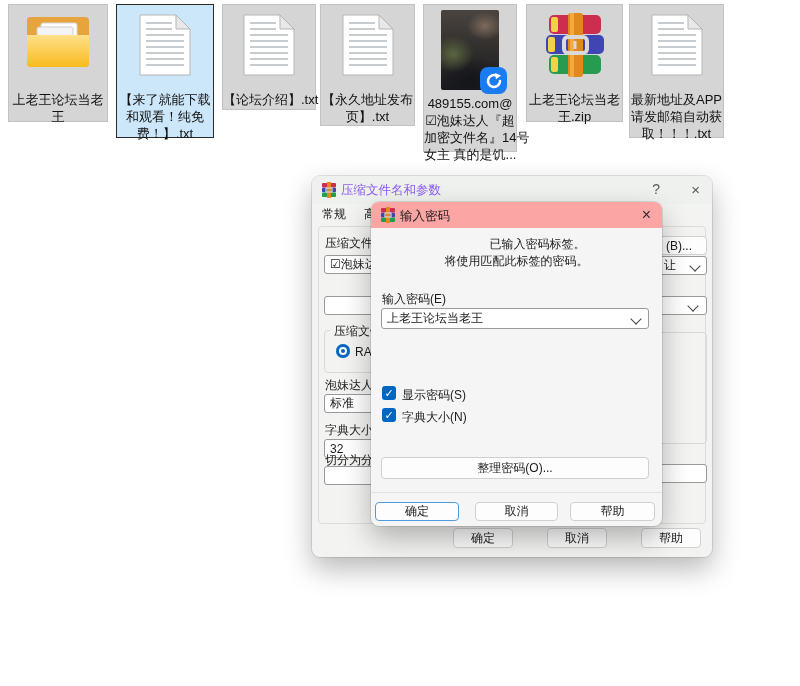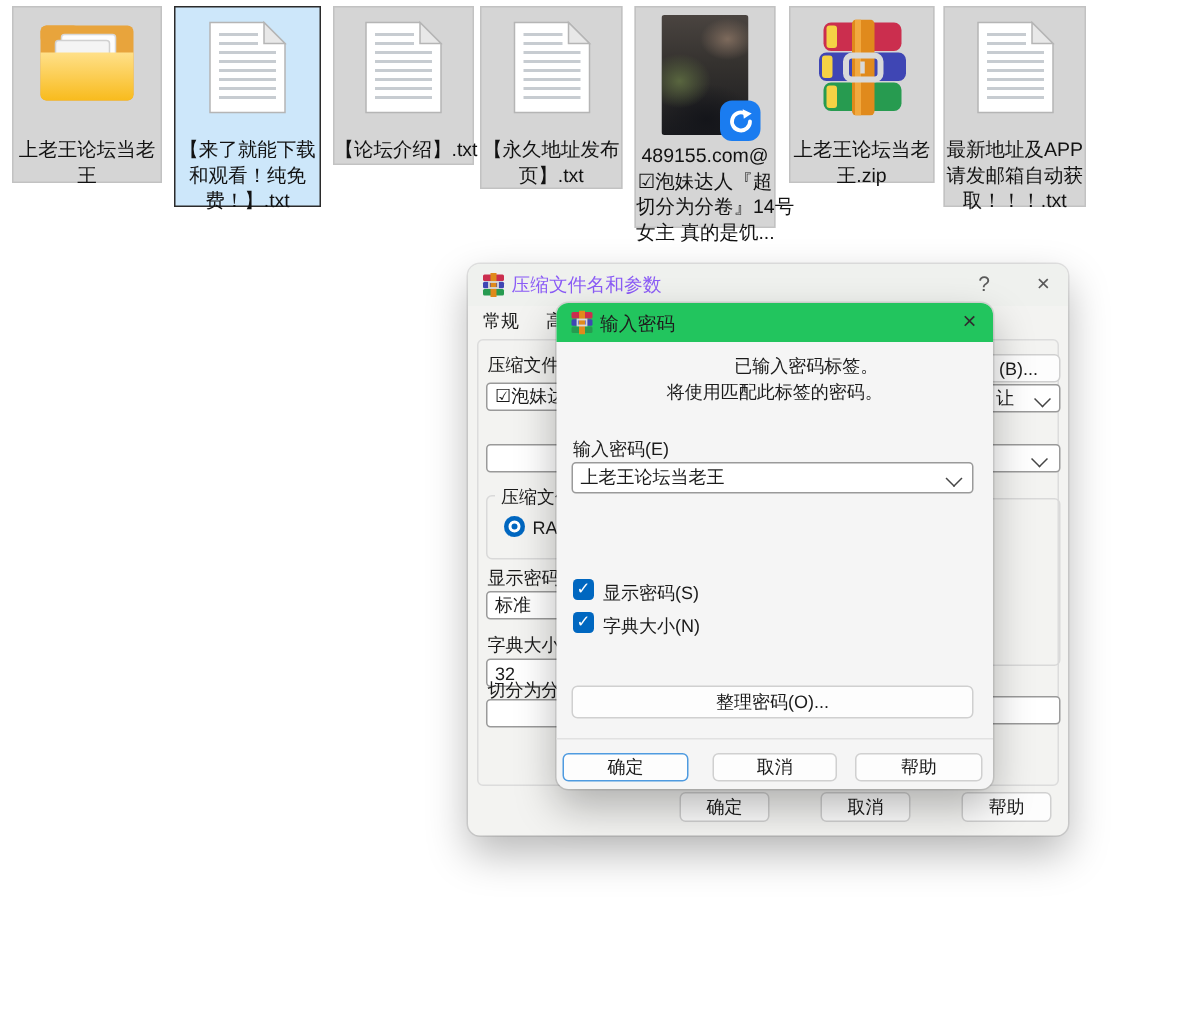--- a/index.html
+++ b/index.html
@@ -46,21 +46,21 @@
     box-shadow:inset 0 0 0 3px #0067c0, inset 0 0 0 5px #ffffff;}
   .sep{position:absolute;left:0;right:0;height:1px;background:#e1e1e1;}
   
   #main-dlg{left:312px;top:176px;width:400px;height:381px;background:#f3f3f1;z-index:5;}
   #main-dlg .titlebar{height:28px;background:#eff1ee;}
   #main-dlg .tabpanel{position:absolute;left:6px;top:50px;width:386px;height:296px;
     border:1px solid #dcdcdc;border-radius:4px;}
   .tab{position:absolute;top:30px;font-size:12px;color:#1b1b1b;}
   
   #pwd-dlg{left:371px;top:202px;width:291px;height:324px;background:#f5f5f5;z-index:20;}
-  #pwd-dlg .titlebar{height:26px;background:#22c55e;}
+  #pwd-dlg .titlebar{height:26px;background:#fca5a5;}
   .info{position:absolute;left:0;right:0;text-align:center;font-size:12px;line-height:17px;color:#1b1b1b;}
 </style>
 </head>
 <body>
 
 <div class="screen">
 
   <div class="tile" style="left:8px;top:4px;width:100px;height:118px;">
     <div class="iconbox">
       <svg width="66" height="60" viewBox="0 0 66 60">
@@ -159,21 +159,21 @@
           <svg width="18" height="18" viewBox="0 0 24 24">
             <path d="M20 12 a8 8 0 1 1 -4.7 -7.3" fill="none" stroke="#ffffff" stroke-width="3.4" stroke-linecap="round"></path>
             <polygon points="13.5,1.2 21.5,4.8 14.5,9.5" fill="#ffffff"></polygon>
           </svg>
         </div>
       </div>
     </div>
     <div class="ilabel" style="top:90px;">
       <div>489155.com@</div>
       <div>☑泡妹达人『超</div>
-      <div>切分为分卷』14号</div>
+      <div>加密文件名』14号</div>
       <div>女主 真的是饥...</div>
     </div>
   </div>
 
   <div class="tile" style="left:526px;top:4px;width:97px;height:118px;">
     <div class="iconbox">
       <svg width="62" height="64" viewBox="0 0 62 64">
         <rect x="5" y="2" width="52" height="19" rx="5" fill="#cb2e4e"></rect>
         <rect x="7" y="4" width="7" height="15" rx="2" fill="#f5d245"></rect>
         <rect x="2" y="22" width="58" height="19" rx="5" fill="#3f46b4"></rect>
@@ -251,21 +251,21 @@
       <i class="chev" style="right:9px;"></i>
     </div>
 
     <div class="groupbox" style="left:12px;top:154px;width:170px;height:43px;"></div>
     <span class="gchip" style="left:18px;top:147px;background:#f3f3f1;">压缩文件格式</span>
     <span class="radio" style="left:24px;top:168px;"></span>
     <span class="glabel" style="left:43px;top:169px;">RAR</span>
 
     <div class="groupbox" style="left:183px;top:156px;width:212px;height:112px;"></div>
 
-    <span class="glabel" style="left:13px;top:201px;">显示密码</span>
+    <span class="glabel" style="left:13px;top:201px;">泡妹达人</span>
     <div class="combo" style="left:12px;top:218px;width:170px;height:19px;">
       <span>标准</span>
     </div>
 
     <span class="glabel" style="left:13px;top:246px;">字典大小</span>
     <div class="combo" style="left:12px;top:263px;width:170px;height:19px;">
       <span>32</span>
     </div>
 
     <span class="glabel" style="left:13px;top:275px;margin-top:1px;">切分为分卷</span>

